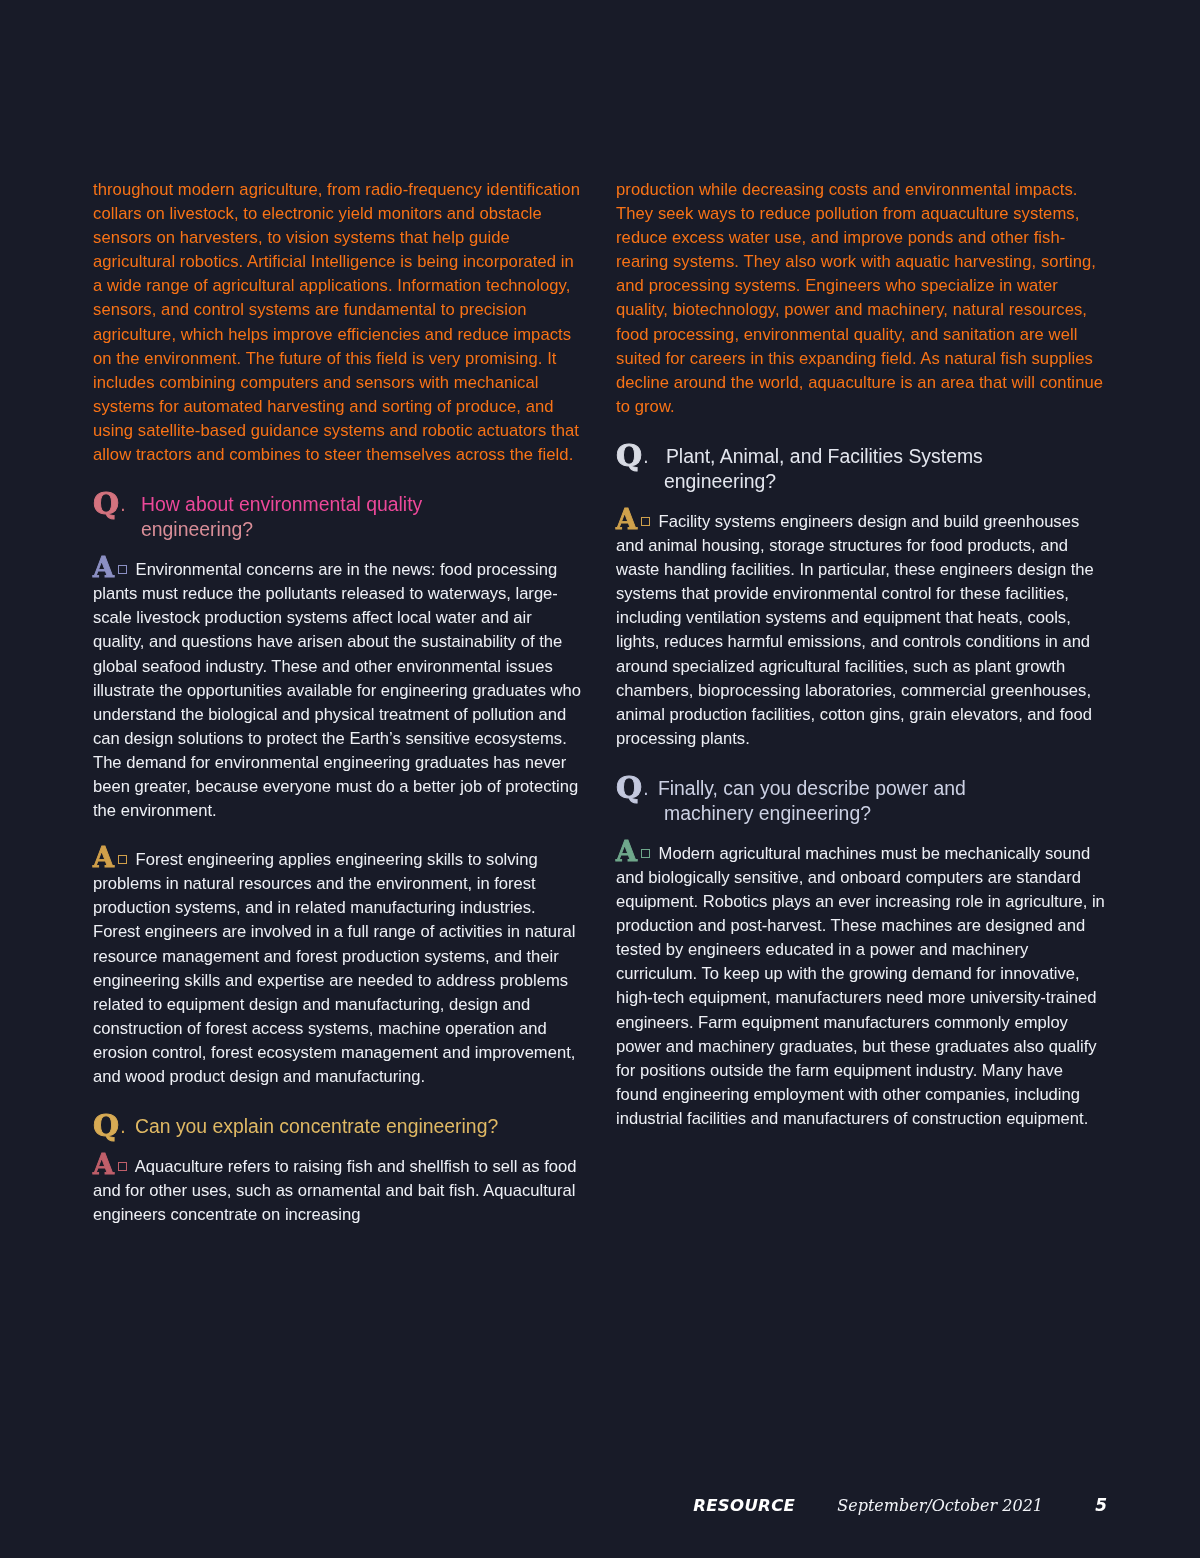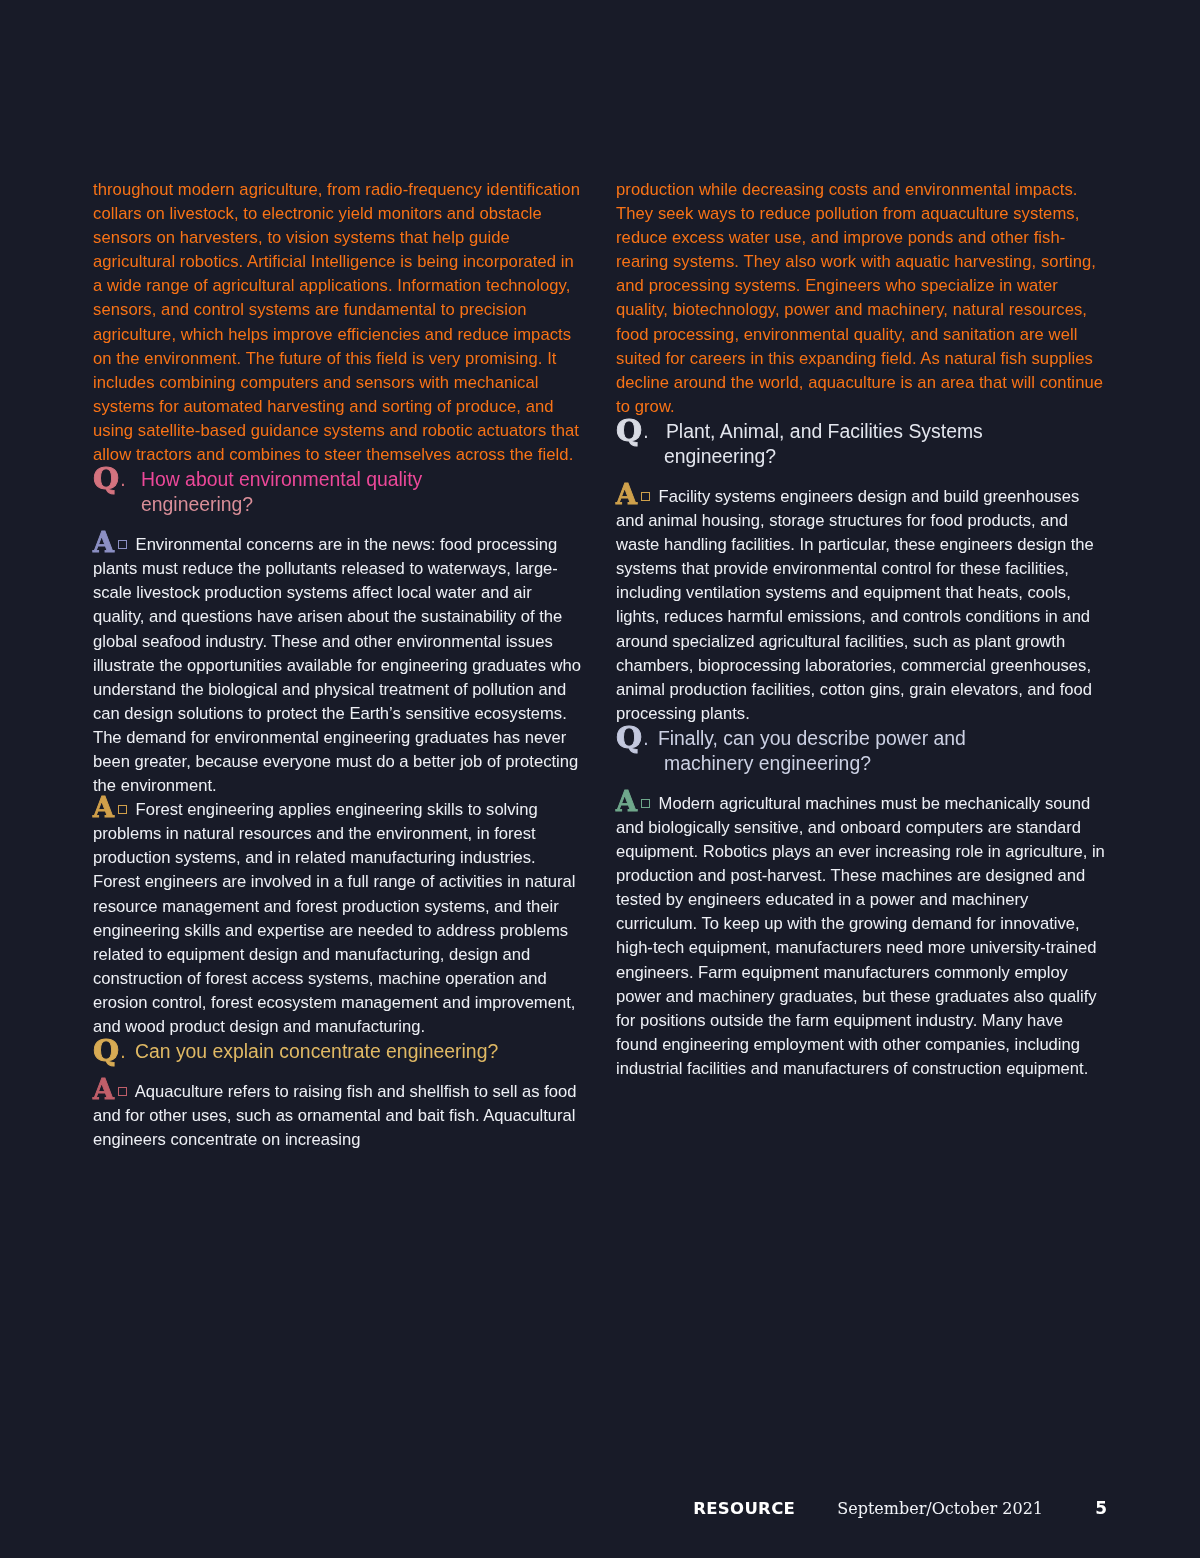--- a/index.html
+++ b/index.html
@@ -34,20 +34,21 @@
   p.body {
     margin: 0 0 0 0;
     font-size: 16.6px;
     line-height: 24.1px;
     color: #f97316;
     letter-spacing: 0.005em;
     text-align: left;
     font-weight: 400;
   }
   .qa-block {
+    margin-top: 25px;
   }
   .question {
     font-size: 19.4px;
     line-height: 25px;
     margin: 0 0 16px 0;
     display: block;
     position: relative;
     padding-left: 0;
     font-weight: 400;
   }
@@ -113,22 +114,23 @@
     font-weight: 700;
   }
   .footer {
     position: absolute;
     left: 93px;
     right: 93px;
     bottom: 40px;
     height: 26px;
     display: flex;
     justify-content: flex-end;
-    align-items: flex-end;
+    align-items: center;
     gap: 0;
+    font-style: italic;
   }
   .footer .resource {
     font-family: "DejaVu Sans", sans-serif;
     font-weight: 700;
     font-size: 16.5px;
     letter-spacing: 0.02em;
     color: #ffffff;
     margin-right: 42px;
   }
   .footer .issue {

